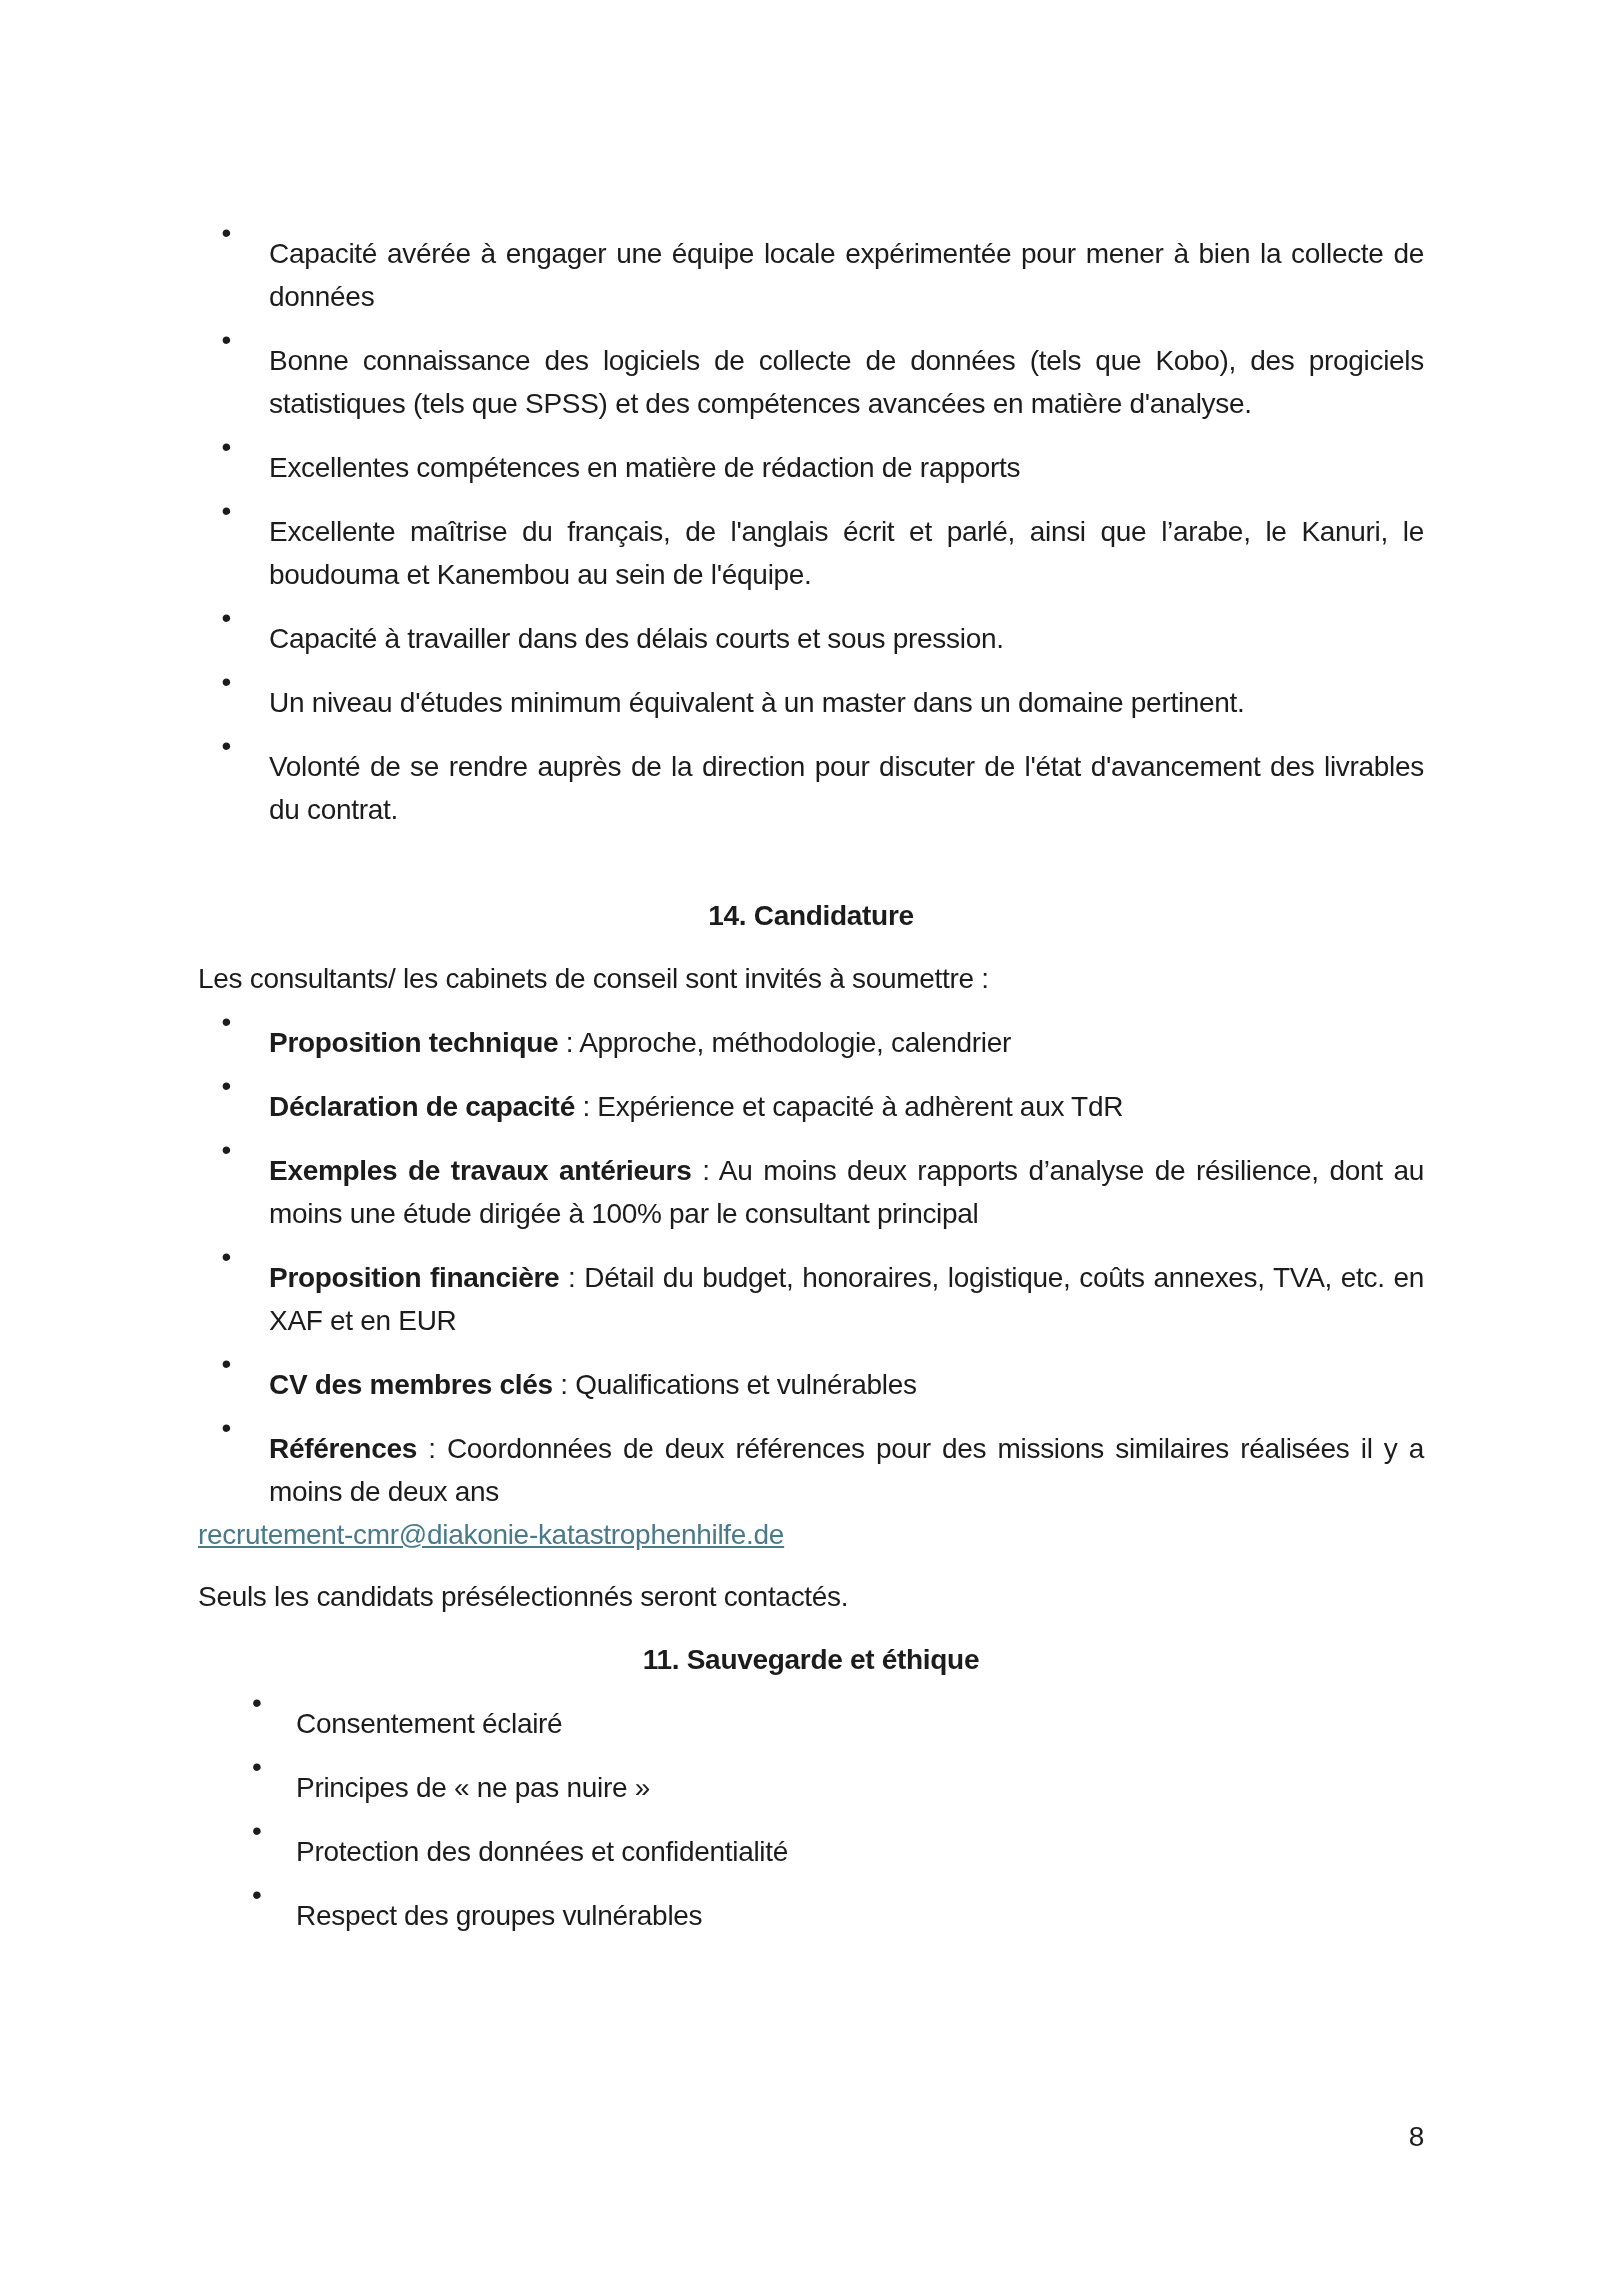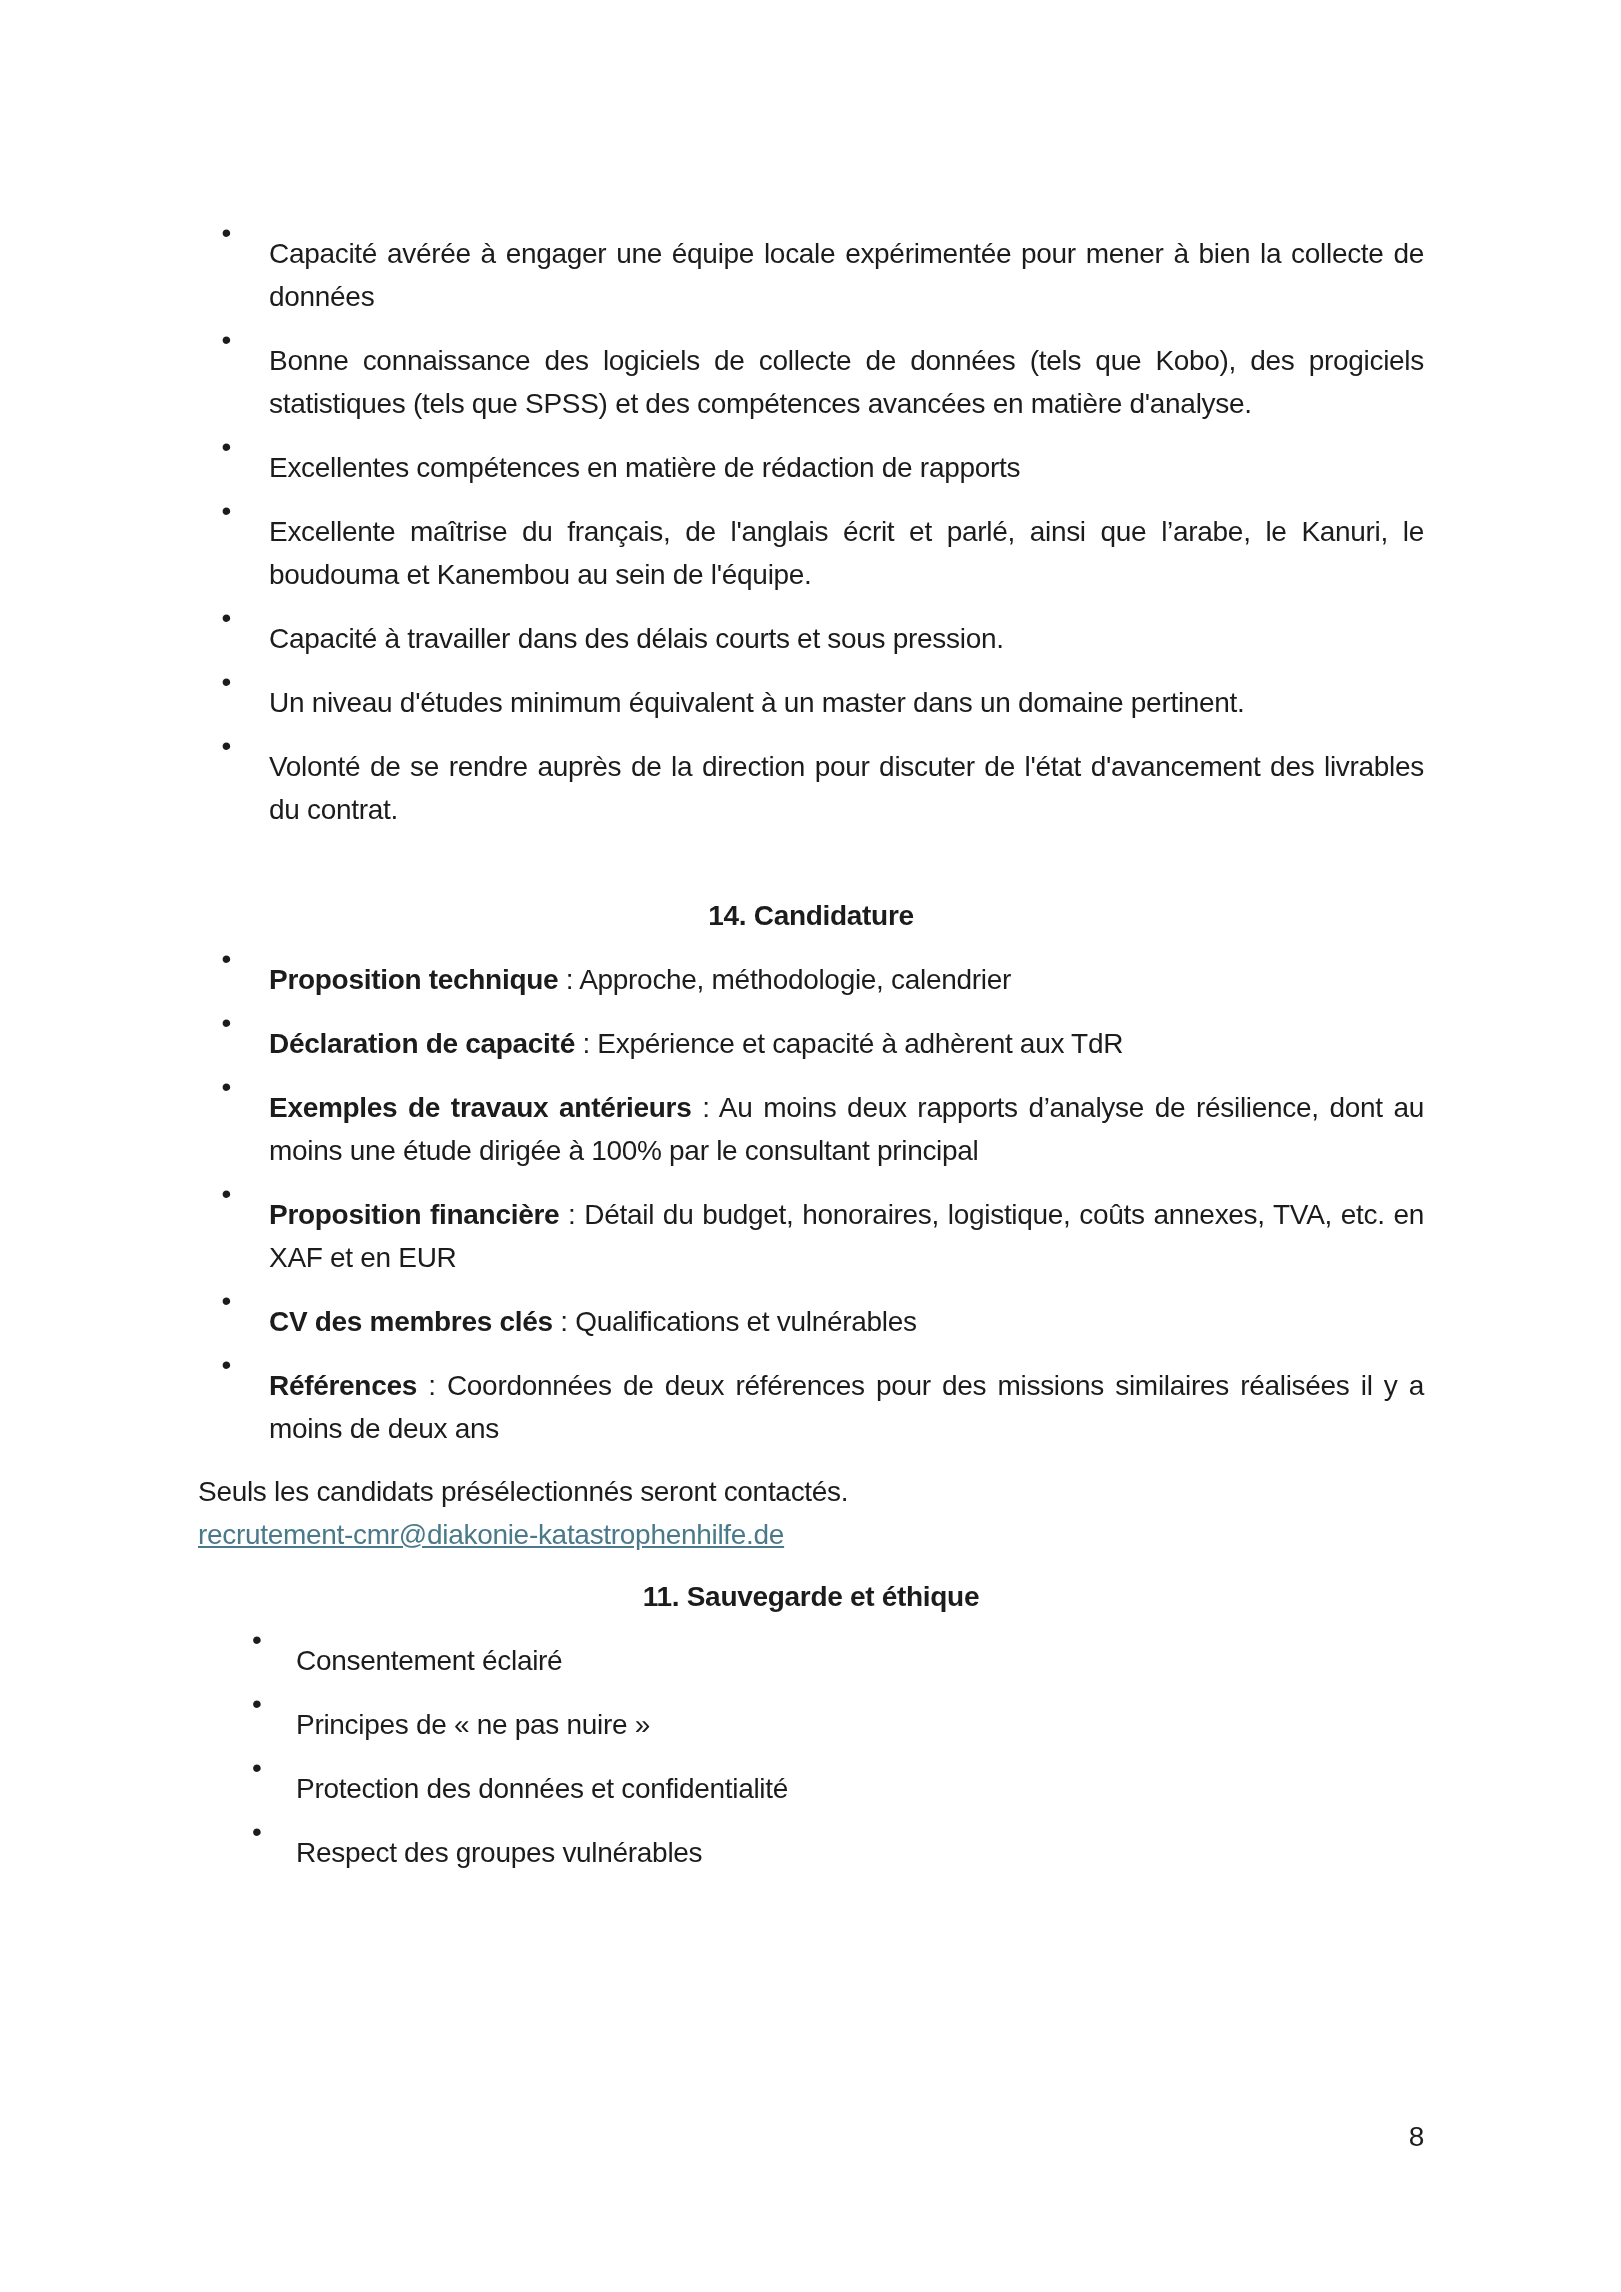--- a/index.html
+++ b/index.html
@@ -114,20 +114,21 @@
         <span class="li-text">Un niveau d'études minimum équivalent à un master dans un domaine pertinent.</span>
       </li>
       <li>
         <span class="marker">•</span>
         <span class="li-text">Volonté de se rendre auprès de la direction pour discuter de l'état d'avancement des livrables du contrat.</span>
       </li>
     </ul>
 
     <h2 class="heading mt64">14. Candidature</h2>
 
+    <p class="para mt20">Les consultants/ les cabinets de conseil sont invités à soumettre :</p>
 
     <ul class="doc-list mt23">
       <li>
         <span class="marker">•</span>
         <span class="li-text"><strong>Proposition technique</strong><span> : Approche, méthodologie, calendrier</span></span>
       </li>
       <li>
         <span class="marker">•</span>
         <span class="li-text"><strong>Déclaration de capacité</strong><span> : Expérience et capacité à adhèrent aux TdR</span></span>
       </li>
@@ -142,23 +143,23 @@
       <li>
         <span class="marker">•</span>
         <span class="li-text"><strong>CV des membres clés</strong><span> : Qualifications et vulnérables</span></span>
       </li>
       <li>
         <span class="marker">•</span>
         <span class="li-text"><strong>Références</strong><span> : Coordonnées de deux références pour des missions similaires réalisées il y a moins de deux ans</span></span>
       </li>
     </ul>
 
+    <p class="para"><a class="email-link">recrutement-cmr@diakonie-katastrophenhilfe.de</a></p>
+
     <p class="para mt20">Seuls les candidats présélectionnés seront contactés.</p>
-
-    <p class="para"><a class="email-link">recrutement-cmr@diakonie-katastrophenhilfe.de</a></p>
 
     <h2 class="heading mt20">11. Sauvegarde et éthique</h2>
 
 
     <ul class="doc-list ethics mt31">
       <li>
         <span class="marker">•</span>
         <span class="li-text">Consentement éclairé</span>
       </li>
       <li>

